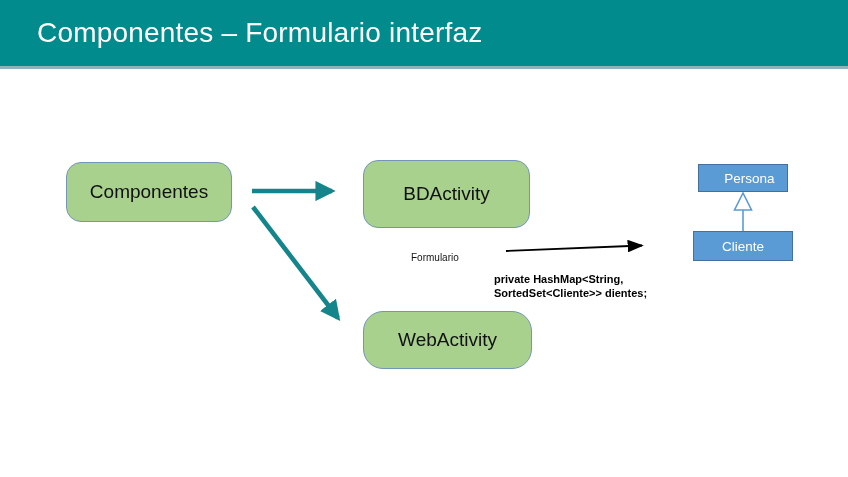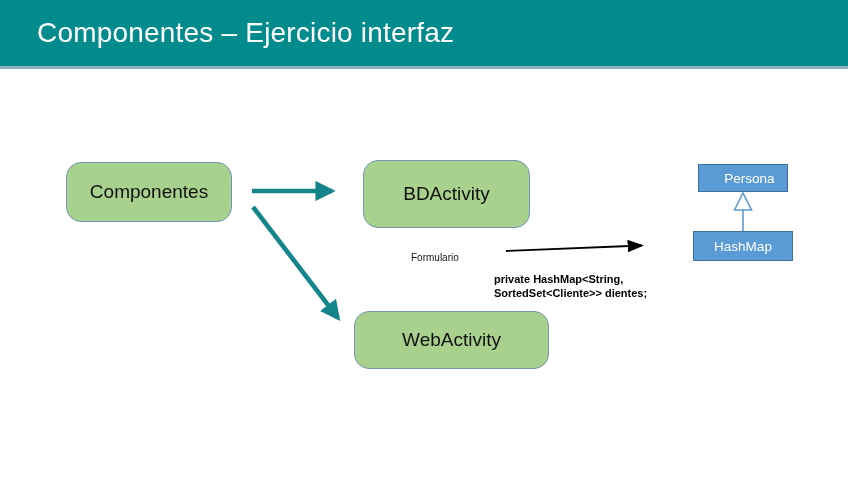--- a/index.html
+++ b/index.html
@@ -36,39 +36,39 @@
     border:1.6px solid var(--node-green-border);
     border-radius:15px;color:#111111;font-size:19px;
   }
   .node-blue{
     background:var(--node-blue-fill);
     border:1.6px solid var(--node-blue-border);
     color:#ffffff;font-size:13.5px;
   }
   #node-main{left:66px;top:162px;width:166px;height:60px;}
   #node-bd{left:363px;top:160px;width:167px;height:68px;}
-  #node-web{left:354px;top:311px;width:195px;height:58px;}
+  #node-web{left:363px;top:311px;width:169px;height:58px;border-radius:20px;}
   #node-persona{left:698px;top:164px;width:90px;height:28px;padding-left:13px;}
   #node-cliente{left:693px;top:231px;width:100px;height:30px;}
   .formulario-label{
     position:absolute;left:411px;top:252px;font-size:10px;color:#151515;
   }
   .code-snippet{
     position:absolute;left:494px;top:272px;font-size:11px;font-weight:bold;
     color:var(--code-text);line-height:14px;white-space:nowrap;
   }
   .arrow-layer{position:absolute;left:0;top:0;width:848px;height:477px;pointer-events:none;}
 </style>
 </head>
 <body>
 
 <div class="slide">
 
   <header class="slide-header">
-    <h1 class="slide-title">Componentes – Ejercicio interfaz</h1>
+    <h1 class="slide-title">Componentes – Formulario interfaz</h1>
   </header>
 
   <svg class="arrow-layer" viewBox="0 0 848 477" xmlns="http://www.w3.org/2000/svg">
     <defs>
       <marker id="teal-head" markerWidth="4.4" markerHeight="4.4" refX="3.6" refY="2.2" orient="auto" markerUnits="strokeWidth">
         <path d="M0,0 L4.4,2.2 L0,4.4 Z" fill="var(--arrow-teal)"></path>
       </marker>
       <marker id="black-head" markerWidth="9" markerHeight="7" refX="8" refY="3.5" orient="auto" markerUnits="strokeWidth">
         <path d="M0,0 L9,3.5 L0,7 Z" fill="#000000"></path>
       </marker>
@@ -94,21 +94,21 @@
 
   <div id="node-web" class="node node-green">
     <span>WebActivity</span>
   </div>
 
   <div id="node-persona" class="node node-blue">
     <span>Persona</span>
   </div>
 
   <div id="node-cliente" class="node node-blue">
-    <span>HashMap</span>
+    <span>Cliente</span>
   </div>
 
   <div class="formulario-label">Formulario</div>
 
   <div class="code-snippet">
     <div>private HashMap&lt;String,</div>
     <div>SortedSet&lt;Cliente&gt;&gt; dientes;</div>
   </div>
 
 </div>

